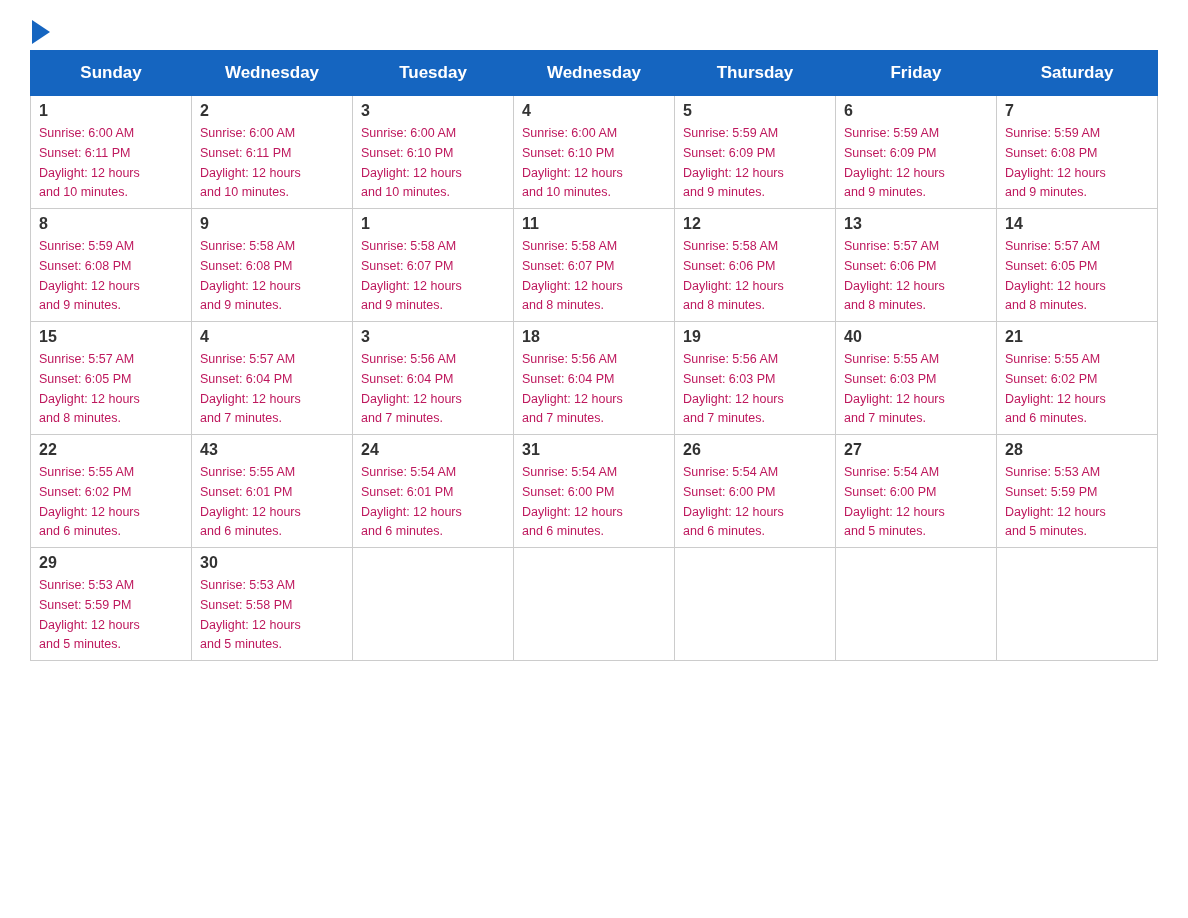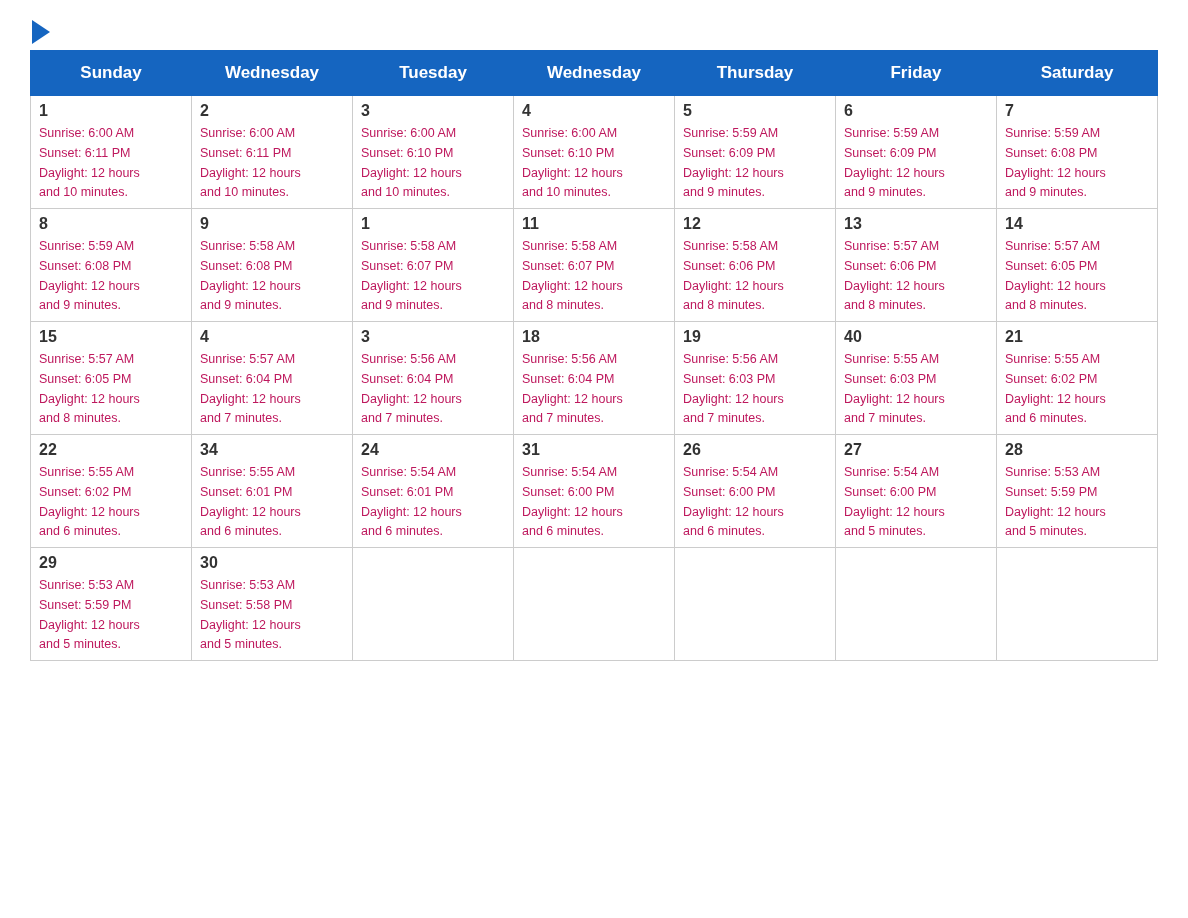--- a/index.html
+++ b/index.html
@@ -174,21 +174,21 @@
         <td><span class="day-number">19</span>
 <span class="day-info">Sunrise: 5:56 AM<br>Sunset: 6:03 PM<br>Daylight: 12 hours<br>and 7 minutes.</span></td>
         <td><span class="day-number">40</span>
 <span class="day-info">Sunrise: 5:55 AM<br>Sunset: 6:03 PM<br>Daylight: 12 hours<br>and 7 minutes.</span></td>
         <td><span class="day-number">21</span>
 <span class="day-info">Sunrise: 5:55 AM<br>Sunset: 6:02 PM<br>Daylight: 12 hours<br>and 6 minutes.</span></td>
       </tr>
       <tr>
         <td><span class="day-number">22</span>
 <span class="day-info">Sunrise: 5:55 AM<br>Sunset: 6:02 PM<br>Daylight: 12 hours<br>and 6 minutes.</span></td>
-        <td><span class="day-number">34</span>
+        <td><span class="day-number">43</span>
 <span class="day-info">Sunrise: 5:55 AM<br>Sunset: 6:01 PM<br>Daylight: 12 hours<br>and 6 minutes.</span></td>
         <td><span class="day-number">24</span>
 <span class="day-info">Sunrise: 5:54 AM<br>Sunset: 6:01 PM<br>Daylight: 12 hours<br>and 6 minutes.</span></td>
         <td><span class="day-number">31</span>
 <span class="day-info">Sunrise: 5:54 AM<br>Sunset: 6:00 PM<br>Daylight: 12 hours<br>and 6 minutes.</span></td>
         <td><span class="day-number">26</span>
 <span class="day-info">Sunrise: 5:54 AM<br>Sunset: 6:00 PM<br>Daylight: 12 hours<br>and 6 minutes.</span></td>
         <td><span class="day-number">27</span>
 <span class="day-info">Sunrise: 5:54 AM<br>Sunset: 6:00 PM<br>Daylight: 12 hours<br>and 5 minutes.</span></td>
         <td><span class="day-number">28</span>

